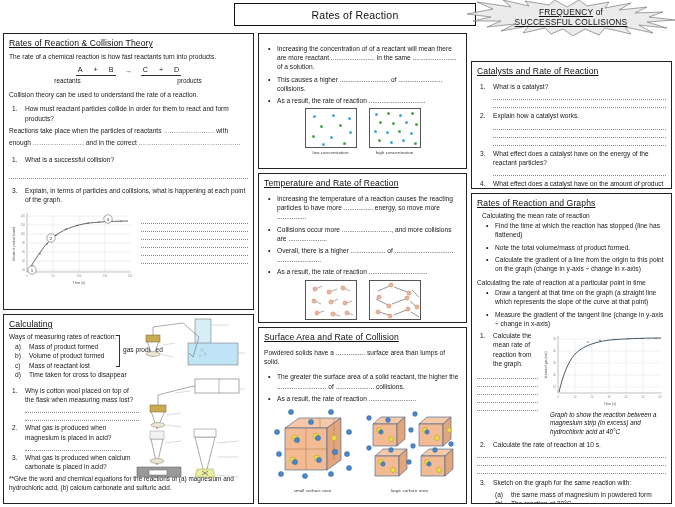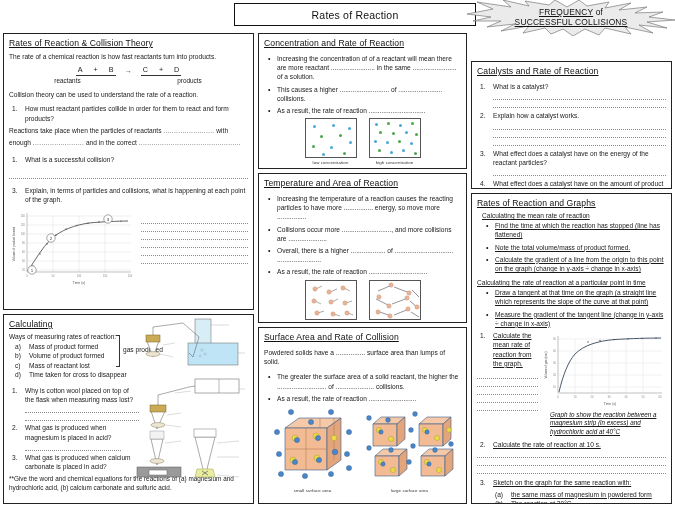--- a/index.html
+++ b/index.html
@@ -335,21 +335,20 @@
                 <line x1="84" y1="158" x2="106" y2="160"></line>
             </g>
           </g>
         </svg>
       </div>
     </div>
 
     <div class="col col-2">
 
       <div class="box" style="height:136px;">
-        <h2 class="sec">Concentration and Rate of Reaction</h2>
         <ul class="bullets" style="margin-top:6px;">
           <li class="body">Increasing the concentration of of a reactant will mean there are more reactant ........................ in the same ........................ of a solution.</li>
           <li class="body">This causes a higher ........................... of ........................ collisions.</li>
           <li class="body">As a result, the rate of reaction ...............................</li>
         </ul>
         <div class="diag-row">
           <div class="diag">
             <div class="frame" style="width:52px;height:40px;">
               <span class="dot" style="left:7px;top:6px;width:3px;height:3px;background:#49a8d8;"></span>
               <span class="dot" style="left:26px;top:5px;width:3px;height:3px;background:#49a8d8;"></span>
@@ -382,21 +381,21 @@
               <span class="dot" style="left:20px;top:32px;width:3px;height:3px;background:#49a8d8;"></span>
               <span class="dot" style="left:32px;top:30px;width:3px;height:3px;background:#49a8d8;"></span>
               <span class="dot" style="left:44px;top:33px;width:3px;height:3px;background:#4aa84a;"></span>
             </div>
             <div class="cap">high concentration</div>
           </div>
         </div>
       </div>
 
       <div class="box" style="height:150px;">
-        <h2 class="sec">Temperature and Area of Reaction</h2>
+        <h2 class="sec">Temperature and Rate of Reaction</h2>
         <ul class="bullets" style="margin-top:6px;">
           <li class="body">Increasing the temperature of a reaction causes the reacting particles to have more ................ energy, so move more ................</li>
           <li class="body">Collisions occur more ..........................., and more collisions are .....................</li>
           <li class="body">Overall, there is a higher ................... of ................................ ........................</li>
           <li class="body">As a result, the rate of reaction ................................</li>
         </ul>
         <div class="diag-row">
           <div class="diag">
             <div class="frame" style="width:52px;height:40px;">
               <svg width="52" height="40" viewBox="0 0 52 40">
@@ -573,21 +572,21 @@
         <ol class="qs" style="margin-top:3px;counter-reset:q 2;">
           <li>What effect does a catalyst have on the energy of the reactant particles?</li>
         </ol>
         <div class="ruleline ind"></div>
         <ol class="qs" style="margin-top:3px;counter-reset:q 3;">
           <li>What effect does a catalyst have on the amount of product made?</li>
         </ol>
 
       </div>
 
-      <div class="box" style="height:331px;text-decoration:underline;">
+      <div class="box" style="height:331px;">
         <h2 class="sec">Rates of Reaction and Graphs</h2>
         <div class="subhead">Calculating the mean rate of reaction</div>
         <ul class="bullets" style="padding-left:18px;">
           <li class="body">Find the time at which the reaction has stopped (line has flattened)</li>
           <li class="body">Note the total volume/mass of product formed.</li>
           <li class="body">Calculate the gradient of a line from the origin to this point on the graph (change in y-axis ÷ change in x-axis)</li>
         </ul>
         <div class="subhead" style="padding-left:0;margin-top:6px;">Calculating the rate of reaction at a particular point in time</div>
         <ul class="bullets" style="padding-left:18px;">
           <li class="body">Draw a tangent at that time on the graph (a straight line which represents the slope of the curve at that point)</li>

